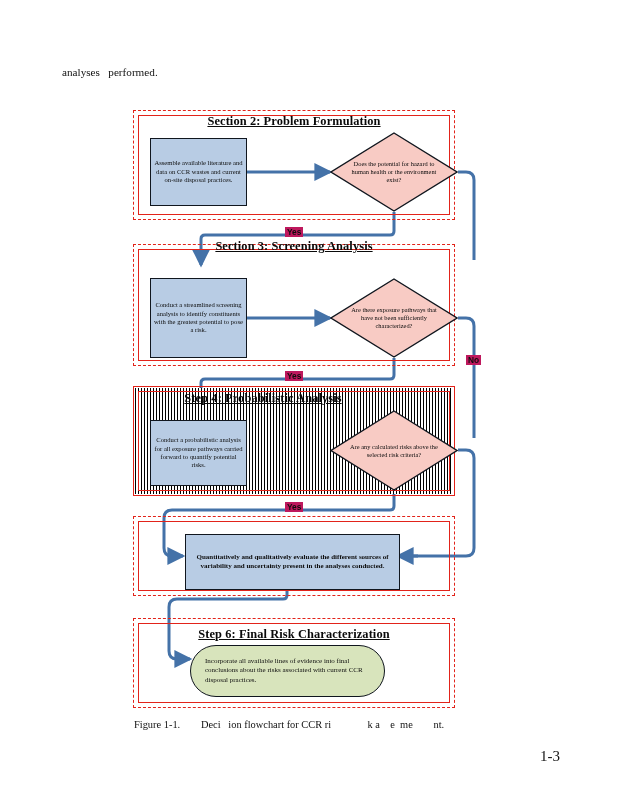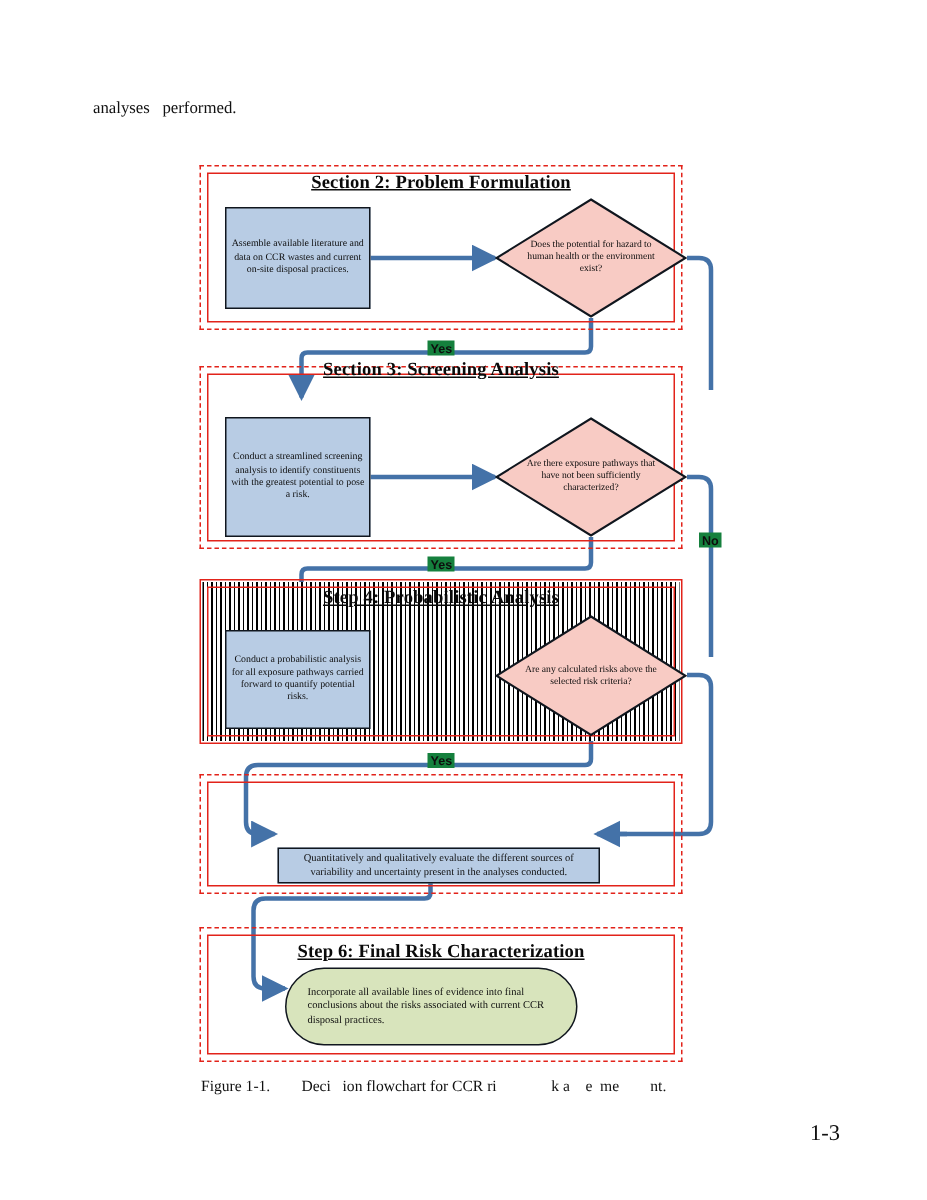--- a/index.html
+++ b/index.html
@@ -130,21 +130,21 @@
     padding: 0 14px;
   }
 
   
   .elabel {
     position: absolute;
     font-family: "Liberation Sans", sans-serif;
     font-size: 8.4px;
     font-weight: bold;
     color: #0d0d0d;
-    background: #15803d;
+    background: #be185d;
     padding: 0 2px;
     white-space: nowrap;
   }
 
   
   #caption {
     position: absolute;
     left: 134px; top: 719px;
     width: 400px;
     font-size: 10.4px;
@@ -231,38 +231,38 @@
       <svg class="shape" viewBox="0 0 128 80" preserveAspectRatio="none">
         <polygon points="64,1 127,40 64,79 1,40" fill="#f8cbc4" stroke="#10161e" stroke-width="1.4"></polygon>
       </svg>
       <div class="txt">Are there exposure pathways that have not been sufficiently characterized?</div>
     </div>
 
     <div class="section" style="left:133px; top:286px; width:322px; height:110px; border-style:solid;">
       <div class="hatch"></div>
       <div class="inner"></div>
     </div>
-    <div class="sec-title" style="left:133px; top:291px; width:322px;">Step 4: Probabilistic Analysis</div>
+    <div class="sec-title" style="left:133px; top:291px; width:260px;">Step 4: Probabilistic Analysis</div>
 
     <div class="pbox" style="left:150px; top:320px; width:97px; height:66px;">
       <div class="txt">Conduct a probabilistic analysis for all exposure pathways carried forward to quantify potential risks.</div>
     </div>
 
     <div class="dia" style="left:330px; top:310px; width:128px; height:81px;">
       <svg class="shape" viewBox="0 0 128 81" preserveAspectRatio="none">
         <polygon points="64,1 127,40.5 64,80 1,40.5" fill="#f8cbc4" stroke="#10161e" stroke-width="1.4"></polygon>
       </svg>
       <div class="txt">Are any calculated risks above the selected risk criteria?</div>
     </div>
 
     <div class="section" style="left:133px; top:416px; width:322px; height:80px;">
       <div class="inner"></div>
     </div>
 
-    <div class="pbox wide" style="left:185px; top:465px; width:215px; height:24px;">
+    <div class="pbox wide" style="left:185px; top:434px; width:215px; height:56px;font-weight:bold;">
       <div class="txt">Quantitatively and qualitatively evaluate the different sources of variability and uncertainty present in the analyses conducted.</div>
     </div>
 
     <div class="section" style="left:133px; top:518px; width:322px; height:90px;">
       <div class="inner"></div>
     </div>
     <div class="sec-title" style="left:133px; top:527px; width:322px;">Step 6: Final Risk Characterization</div>
 
     <div class="term" style="left:190px; top:545px; width:195px; height:52px;">
       <div class="txt">Incorporate all available lines of evidence into final conclusions about the risks associated with current CCR disposal practices.</div>

